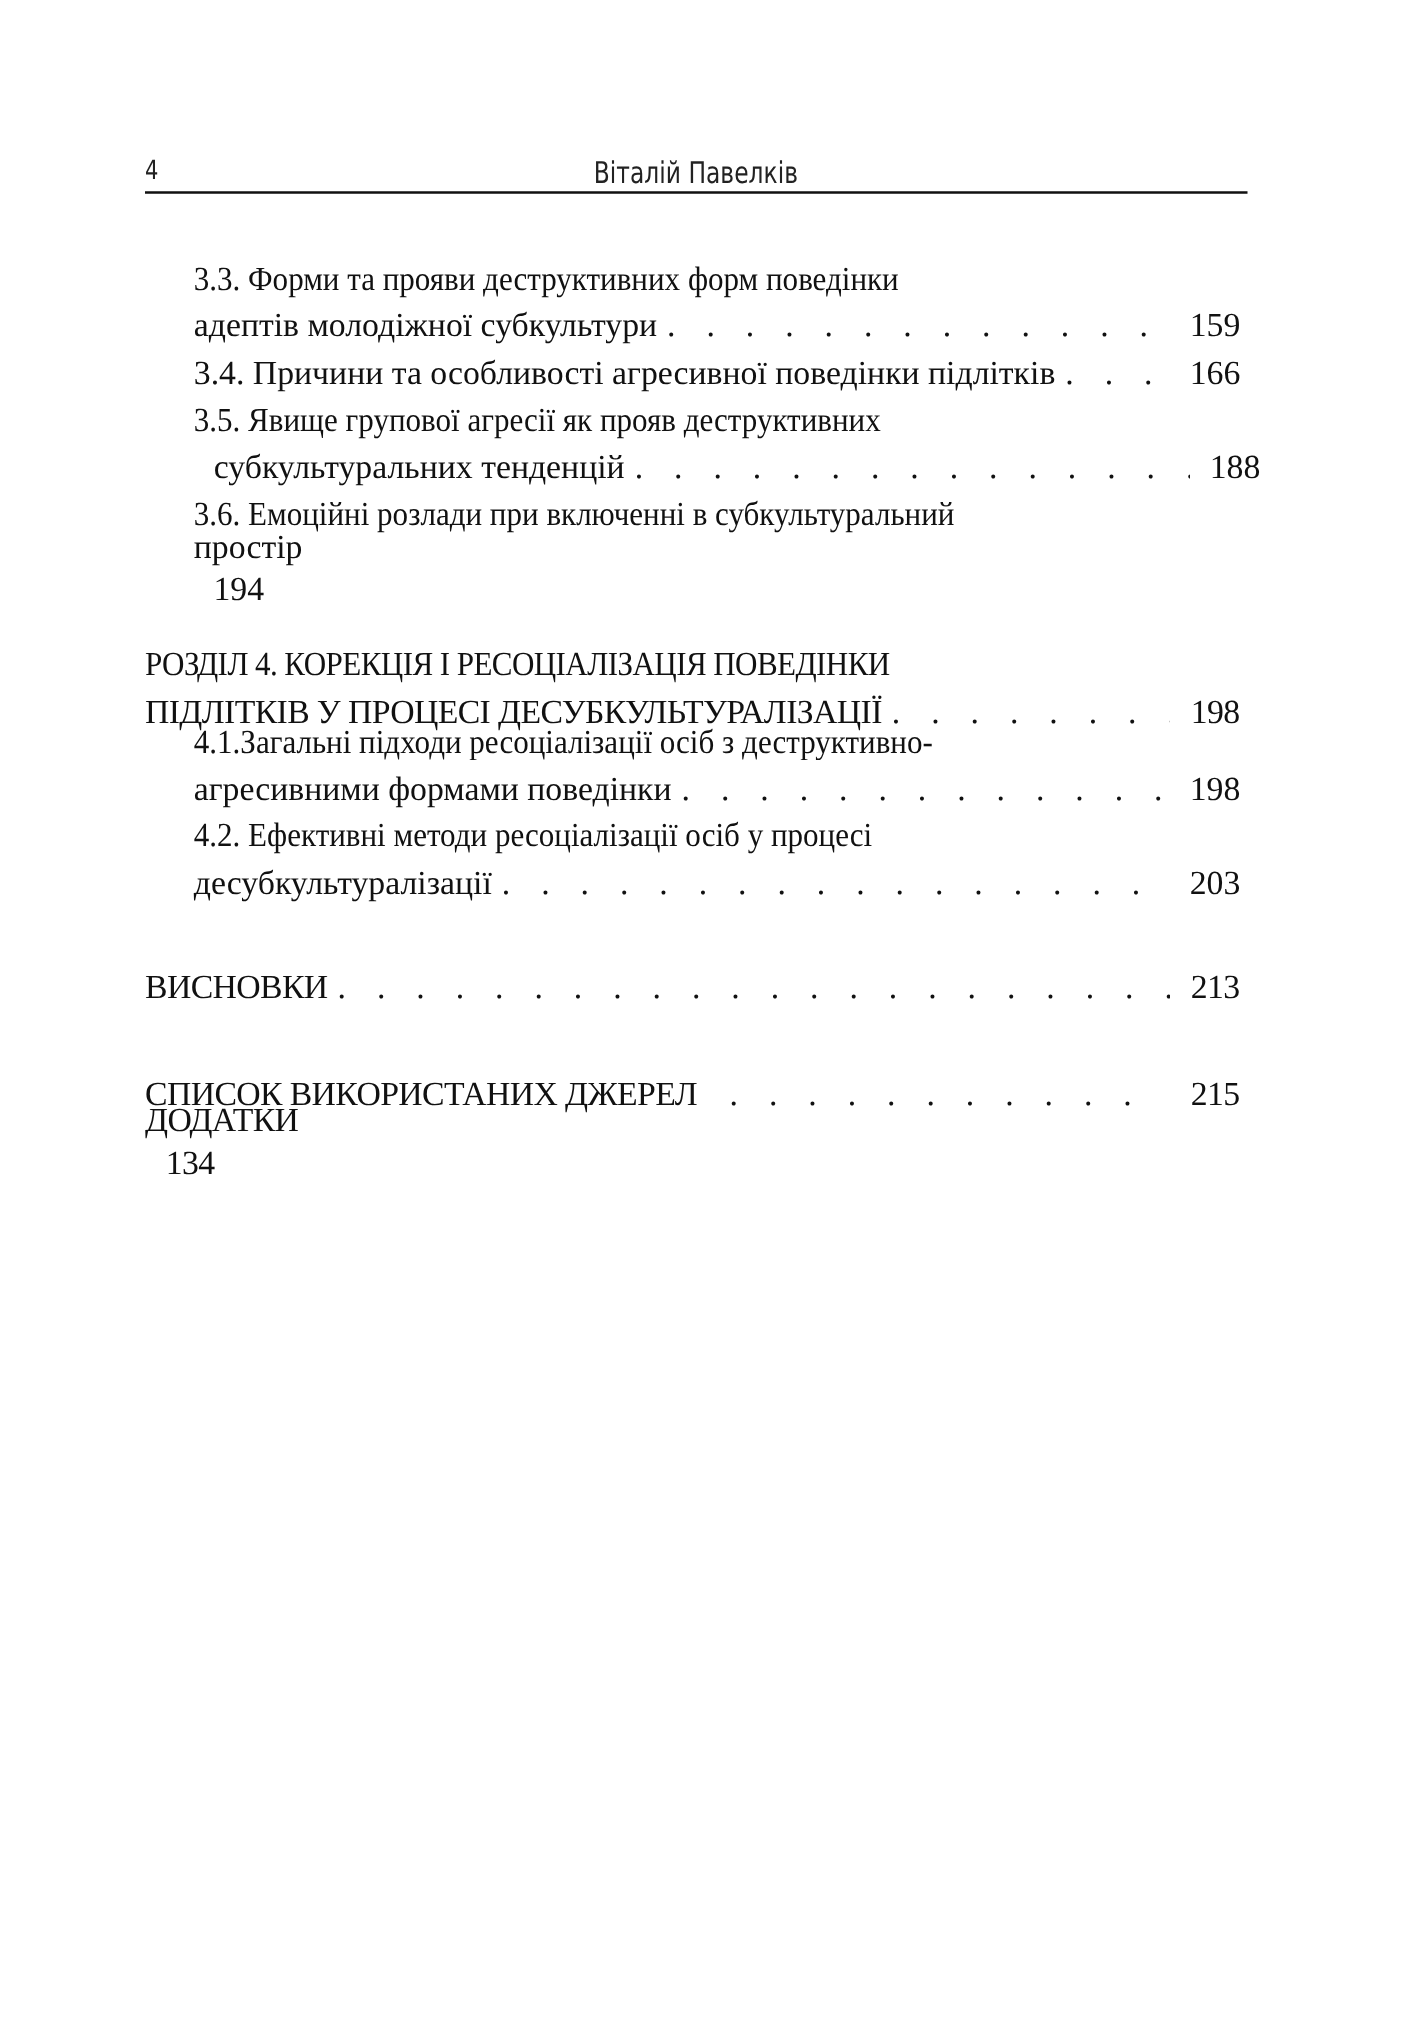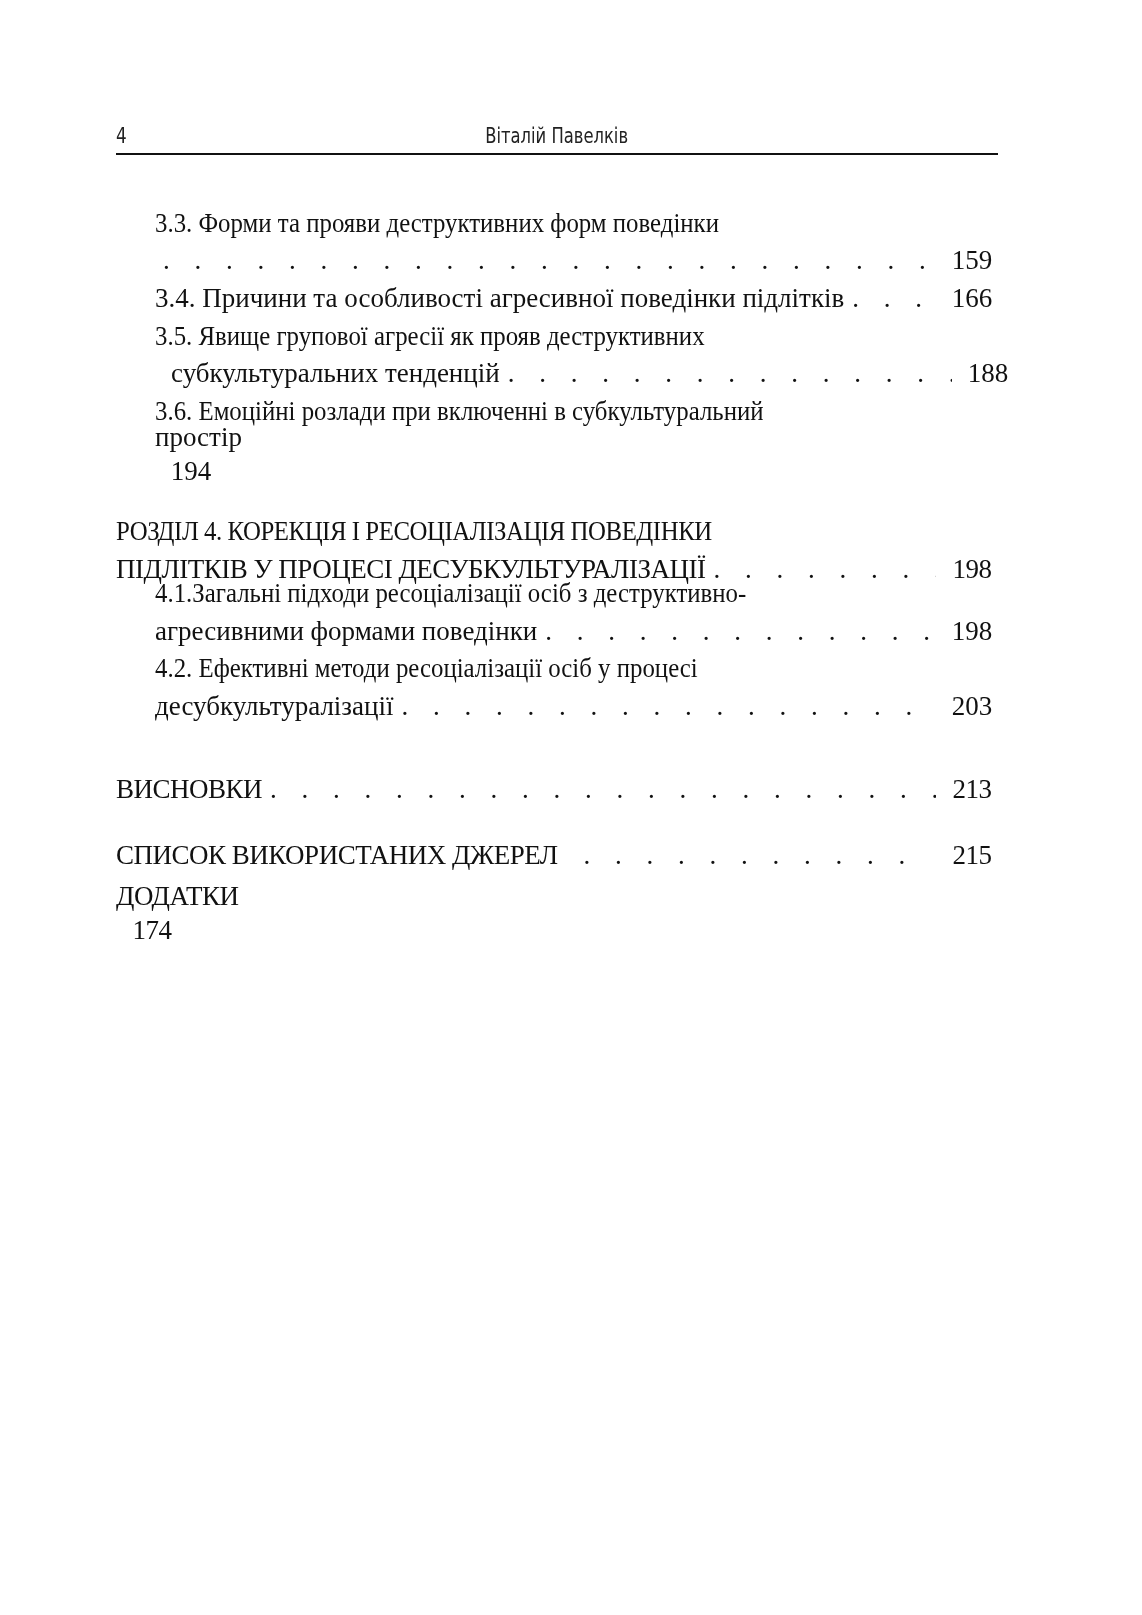--- a/index.html
+++ b/index.html
@@ -1,20 +1,20 @@
 <!DOCTYPE html>
 <html><head>
   <meta charset="utf-8">
   <style>
     html, body { margin: 0; padding: 0; background: #ffffff; }
     body { width: 1142px; height: 1615px; position: relative; overflow: hidden; }
     .page { position: absolute; left: 0; top: 0; width: 1142px; height: 1615px; background: #fff; color: #111; }
     .header { position: absolute; left: 116px; top: 124px; width: 882px; height: 30px; }
     .header .num { position: absolute; left: 0; top: 0; font-family: "DejaVu Sans", sans-serif; font-size: 21px; letter-spacing: -1px; transform: scaleX(0.8); transform-origin: left top; color: #222; }
-    .header .title { position: absolute; left: 0; right: 0; top: 0; text-align: center; font-family: "DejaVu Sans", sans-serif; font-size: 21px; color: #222; }
+    .header .title { position: absolute; left: 0; right: 0; top: 0; text-align: center; font-family: "DejaVu Sans", sans-serif; font-size: 24px; color: #222; }
     .header .title span { display: inline-block; transform: scaleX(0.78); }
     .rule { position: absolute; left: 116px; top: 153px; width: 882px; height: 2px; background: #111; }
     .toc { position: absolute; left: 0; top: 0; width: 1142px; font-family: "Liberation Serif", serif; font-size: 27px; color: #111; }
     .line { position: absolute; height: 34px; line-height: 34px; white-space: nowrap; }
     .line .txt { display: inline-block; transform: scaleX(0.92); transform-origin: left center; }
     .entry-row { position: absolute; height: 34px; line-height: 34px; display: flex; align-items: baseline; white-space: nowrap; }
     .entry-row .txt { flex: 0 0 auto; }
     .entry-row .dots { flex: 1 1 auto; overflow: hidden; letter-spacing: 9px; padding-left: 8px; color: #111; }
     .entry-row .pg { flex: 0 0 auto; width: 52px; text-align: center; padding-left: 10px; }
     .caps { letter-spacing: -0.5px; margin-top: 30px; }
@@ -27,20 +27,21 @@
   <div class="header">
     <span class="num">4</span>
     <div class="title"><span>Віталій Павелків</span></div>
   </div>
   <div class="rule"></div>
 
   <div class="toc">
 
     <div class="line" style="left:155px; top:206px;"><span class="txt">3.3. Форми та прояви деструктивних форм поведінки</span></div>
     <div class="entry-row" style="left:155px; top:243px; width:843px;">
+      <span class="txt">адептів молодіжної субкультури</span>
       <span class="dots">. . . . . . . . . . . . . . . . . . . . . . . . . . . . . . . . . . . . . . . . . . . . . . . . . .</span>
       <span class="pg">159</span>
     </div>
 
     <div class="entry-row" style="left:155px; top:281px; width:843px;">
       <span class="txt">3.4. Причини та особливості агресивної поведінки підлітків</span>
       <span class="dots">. . . . . . . . . . . . . . . . . . . . . . . . . . . . . . . . . . . . . . . . . . . . . . . . . .</span>
       <span class="pg">166</span>
     </div>
 
@@ -78,26 +79,26 @@
       <span class="dots">. . . . . . . . . . . . . . . . . . . . . . . . . . . . . . . . . . . . . . . . . . . . . . . . . .</span>
       <span class="pg">203</span>
     </div>
 
     <div class="entry-row caps" style="left:116px; top:742px; width:882px;">
       <span class="txt">ВИСНОВКИ</span>
       <span class="dots">. . . . . . . . . . . . . . . . . . . . . . . . . . . . . . . . . . . . . . . . . . . . . . . . . .</span>
       <span class="pg">213</span>
     </div>
 
-    <div class="entry-row caps" style="left:116px; top:808px; width:882px;gap:18px;">
+    <div class="entry-row caps" style="left:116px; top:828px; width:882px;gap:18px;">
       <span class="txt">СПИСОК ВИКОРИСТАНИХ ДЖЕРЕЛ</span>
       <span class="dots">. . . . . . . . . . . . . . . . . . . . . . . . . . . . . . . . . . . . . . . . . . . . . . . . . .</span>
       <span class="pg">215</span>
     </div>
 
     <div class="entry-row caps" style="left:116px; top:849px; width:882px;flex-direction:column;">
       <span class="txt">ДОДАТКИ</span>
       <span class="dots">. . . . . . . . . . . . . . . . . . . . . . . . . . . . . . . . . . . . . . . . . . . . . . . . . .</span>
-      <span class="pg">174</span>
+      <span class="pg">134</span>
     </div>
 
   </div>
 </div>
 
 </body></html>

